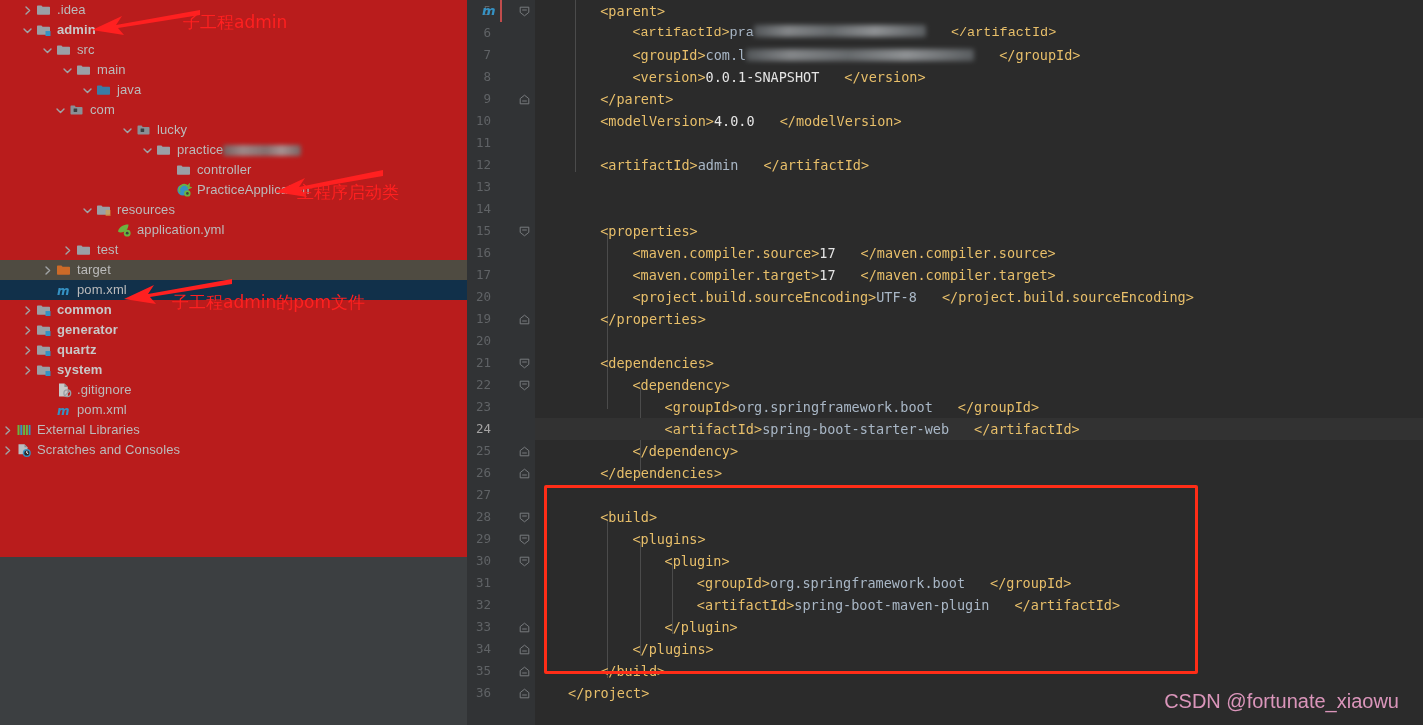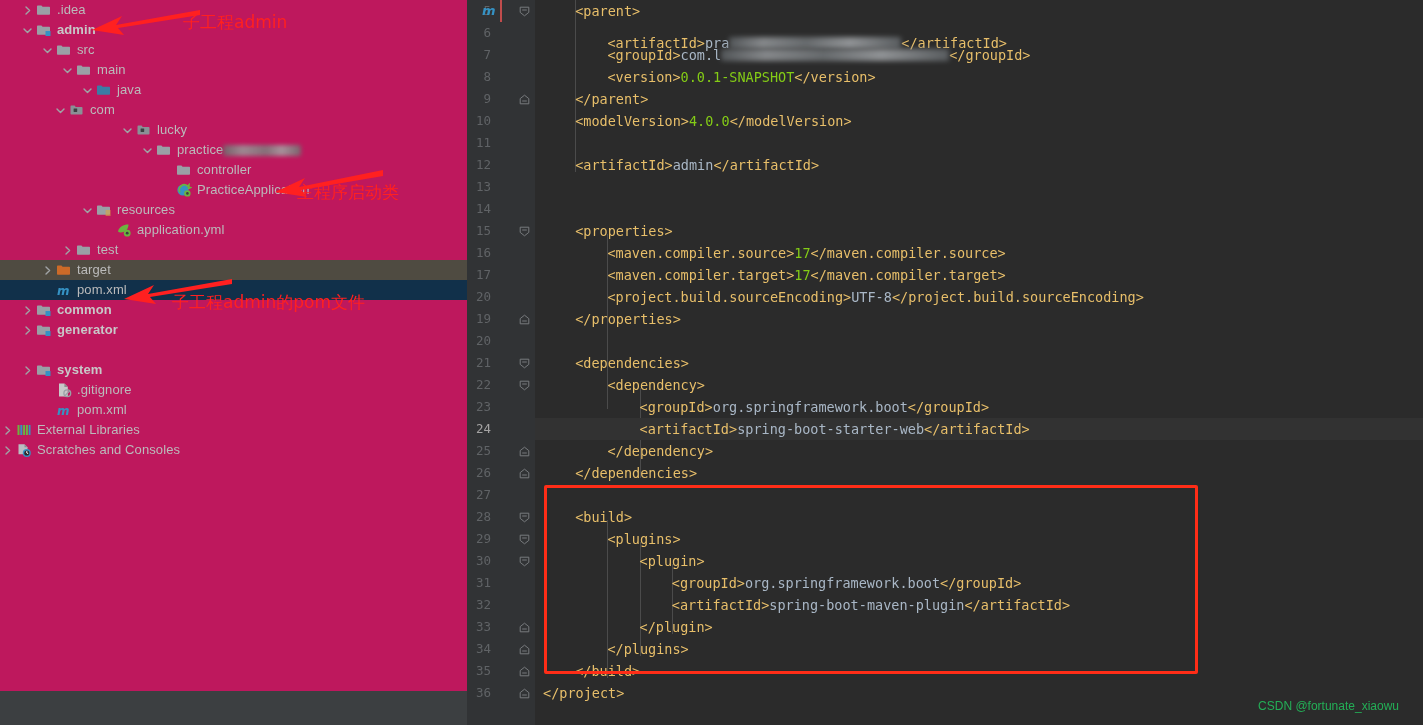--- a/index.html
+++ b/index.html
@@ -7,22 +7,22 @@
     width:1423px;height:725px;
     background:#3c3f41;
     font-family:"Liberation Sans", sans-serif;
     overflow:hidden;
     position:relative;
   }
   #app{position:relative;width:1423px;height:725px;}
 
   
   #project-tree{
-    position:absolute;left:0;top:0;width:467px;height:691px;
-    background:#be185d;
+    position:absolute;left:0;top:0;width:467px;height:557px;
+    background:#b91c1c;
     overflow:hidden;
   }
   .tree-row{
     position:relative;height:20px;line-height:20px;
     white-space:nowrap;font-size:13px;color:#bbbbbb;
     display:flex;align-items:center;
   }
   .tree-row.sel-target{background:#4f4b41;}
   .tree-row.sel-pom{background:#11304a;}
   .tw{
@@ -72,23 +72,23 @@
   #code{
     position:absolute;left:68px;top:0;right:0;height:725px;
     overflow:hidden;
   }
   .cl{
     position:absolute;left:0;height:22px;line-height:22px;
     font-size:13.5px;white-space:pre;color:#a9b7c6;
     font-family:"DejaVu Sans Mono", monospace;
   }
   .cl.curline{background:#323232;width:888px;}
-  .tag{color:#e8bf6a;}
+  .tag{color:#e8bf6a;margin-left:25px;}
   .val{color:#a9b7c6;}
-  .numv{color:#84cc16;}
+  .numv{color:#e5e5e5;}
   .indent-guide{position:absolute;width:1px;background:#4b4b4b;}
   .blur-code{
     position:absolute;
     background:linear-gradient(100deg,#55595c,#8e9194 20%,#6d7174 45%,#9a9da0 70%,#5d6164);
     filter:blur(2.6px);opacity:.9;border-radius:2px;
   }
 
   
   #red-box{
     position:absolute;left:544px;top:485px;width:648px;height:183px;
@@ -100,21 +100,21 @@
   .anno-text{
     position:absolute;color:#ff2020;font-size:17px;
     font-family:"DejaVu Sans", sans-serif;white-space:nowrap;
   }
   .anno-arrow{position:absolute;}
   .anno-arrow svg{display:block;overflow:visible;}
 
   
   #watermark{
     position:absolute;right:24px;bottom:12px;
-    color:#22c55e;font-size:12px;font-family:"Liberation Sans", sans-serif;
+    color:#f9a8d4;font-size:20px;font-family:"Liberation Sans", sans-serif;
     opacity:.85;
   }
 </style>
 </head>
 <body>
 
 <div id="app">
 
   <div id="project-tree">
       <div class="tree-row" style="top: 0px; position: absolute; left: 0px; right: 0px; padding-left: 22px;">
@@ -294,20 +294,32 @@
         <span class="tw">
           <svg width="11" height="11" viewBox="0 0 11 11">
             <path d="M4 2 L7.6 5.5 L4 9" fill="none" stroke="#a0a3a6" stroke-width="1.4" stroke-linecap="round" stroke-linejoin="round"></path>
           </svg>
         </span>
         <span class="ic"><svg width="16" height="16" viewBox="0 0 16 16">
             <path d="M1 4.2a.8.8 0 0 1 .8-.8h3.6l1.2 1.4h6.6a.8.8 0 0 1 .8.8v6.4a.8.8 0 0 1-.8.8H1.8a.8.8 0 0 1-.8-.8z" fill="#9aa0a6"></path>
             <rect x="9.5" y="9" width="5" height="5" fill="#3592c4"></rect>
           </svg></span>
         <span class="lbl bold">generator</span>
+      </div>
+      <div class="tree-row" style="top: 340px; position: absolute; left: 0px; right: 0px; padding-left: 22px;">
+        <span class="tw">
+          <svg width="11" height="11" viewBox="0 0 11 11">
+            <path d="M4 2 L7.6 5.5 L4 9" fill="none" stroke="#a0a3a6" stroke-width="1.4" stroke-linecap="round" stroke-linejoin="round"></path>
+          </svg>
+        </span>
+        <span class="ic"><svg width="16" height="16" viewBox="0 0 16 16">
+            <path d="M1 4.2a.8.8 0 0 1 .8-.8h3.6l1.2 1.4h6.6a.8.8 0 0 1 .8.8v6.4a.8.8 0 0 1-.8.8H1.8a.8.8 0 0 1-.8-.8z" fill="#9aa0a6"></path>
+            <rect x="9.5" y="9" width="5" height="5" fill="#3592c4"></rect>
+          </svg></span>
+        <span class="lbl bold">quartz</span>
       </div>
       <div class="tree-row" style="top: 360px; position: absolute; left: 0px; right: 0px; padding-left: 22px;">
         <span class="tw">
           <svg width="11" height="11" viewBox="0 0 11 11">
             <path d="M4 2 L7.6 5.5 L4 9" fill="none" stroke="#a0a3a6" stroke-width="1.4" stroke-linecap="round" stroke-linejoin="round"></path>
           </svg>
         </span>
         <span class="ic"><svg width="16" height="16" viewBox="0 0 16 16">
             <path d="M1 4.2a.8.8 0 0 1 .8-.8h3.6l1.2 1.4h6.6a.8.8 0 0 1 .8.8v6.4a.8.8 0 0 1-.8.8H1.8a.8.8 0 0 1-.8-.8z" fill="#9aa0a6"></path>
             <rect x="9.5" y="9" width="5" height="5" fill="#3592c4"></rect>
@@ -492,21 +504,21 @@
         <div class="changebar" style="top: 0px;"></div>
       </div>
     <div id="code">
         <div class="indent-guide" style="left: 40.2px; top: -8px; height: 180px;"></div>
         <div class="indent-guide" style="left: 72.4px; top: 234px; height: 175px;"></div>
         <div class="indent-guide" style="left: 104.6px; top: 388px; height: 90px;"></div>
         <div class="indent-guide" style="left: 72.4px; top: 520px; height: 158px;"></div>
         <div class="indent-guide" style="left: 104.6px; top: 542px; height: 114px;"></div>
         <div class="indent-guide" style="left: 136.8px; top: 564px; height: 70px;"></div>
         <div class="cl" style="top: 0px; padding-left: 40.2px;"><span class="tag">&lt;parent&gt;</span></div>
-        <div class="cl" style="top: 32px; padding-left: 72.4px;"><span class="tag">&lt;artifactId&gt;</span><span class="val">pra</span><span class="blur-code" style="position: relative; display: inline-block; width: 172px; height: 12px; vertical-align: middle; top: -1px;"></span><span class="tag">&lt;/artifactId&gt;</span></div>
+        <div class="cl" style="top: 22px; padding-left: 72.4px; font-family: Liberation Mono, monospace;"><span class="tag">&lt;artifactId&gt;</span><span class="val">pra</span><span class="blur-code" style="position: relative; display: inline-block; width: 172px; height: 12px; vertical-align: middle; top: -1px;"></span><span class="tag">&lt;/artifactId&gt;</span></div>
         <div class="cl" style="top: 44px; padding-left: 72.4px;"><span class="tag">&lt;groupId&gt;</span><span class="val">com.l</span><span class="blur-code" style="position: relative; display: inline-block; width: 228px; height: 12px; vertical-align: middle; top: -1px;"></span><span class="tag">&lt;/groupId&gt;</span></div>
         <div class="cl" style="top: 66px; padding-left: 72.4px;"><span class="tag">&lt;version&gt;</span><span class="numv">0.0.1-SNAPSHOT</span><span class="tag">&lt;/version&gt;</span></div>
         <div class="cl" style="top: 88px; padding-left: 40.2px;"><span class="tag">&lt;/parent&gt;</span></div>
         <div class="cl" style="top: 110px; padding-left: 40.2px;"><span class="tag">&lt;modelVersion&gt;</span><span class="numv">4.0.0</span><span class="tag">&lt;/modelVersion&gt;</span></div>
         <div class="cl" style="top: 132px; padding-left: 8px;"></div>
         <div class="cl" style="top: 154px; padding-left: 40.2px;"><span class="tag">&lt;artifactId&gt;</span><span class="val">admin</span><span class="tag">&lt;/artifactId&gt;</span></div>
         <div class="cl" style="top: 176px; padding-left: 8px;"></div>
         <div class="cl" style="top: 198px; padding-left: 8px;"></div>
         <div class="cl" style="top: 220px; padding-left: 40.2px;"><span class="tag">&lt;properties&gt;</span></div>
         <div class="cl" style="top: 242px; padding-left: 72.4px;"><span class="tag">&lt;maven.compiler.source&gt;</span><span class="numv">17</span><span class="tag">&lt;/maven.compiler.source&gt;</span></div>

